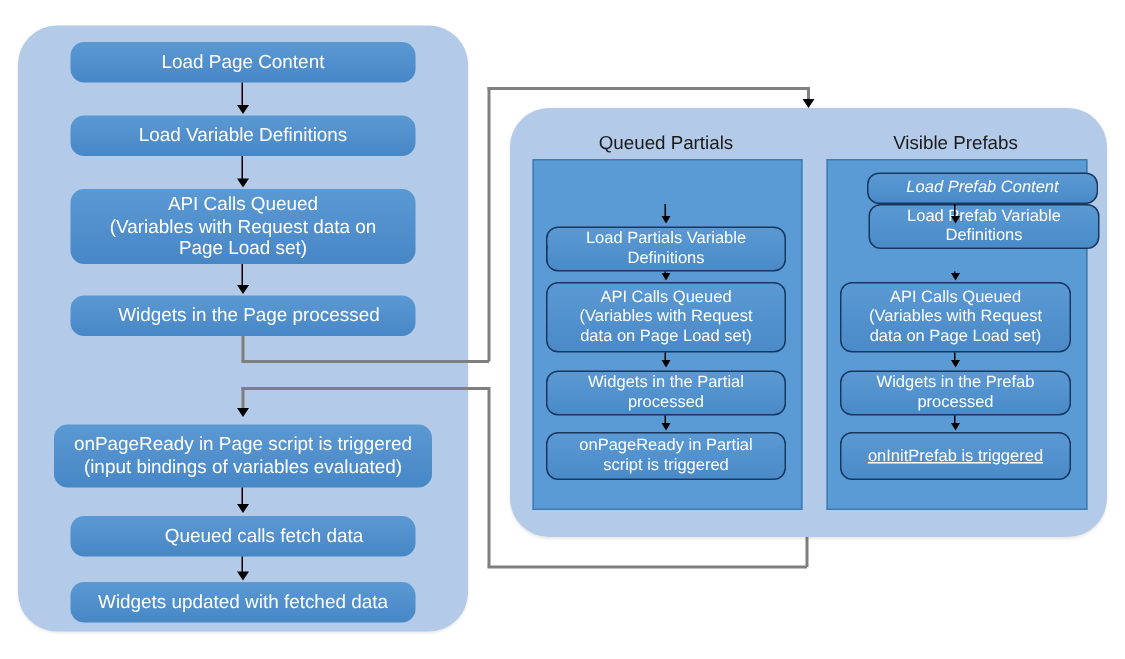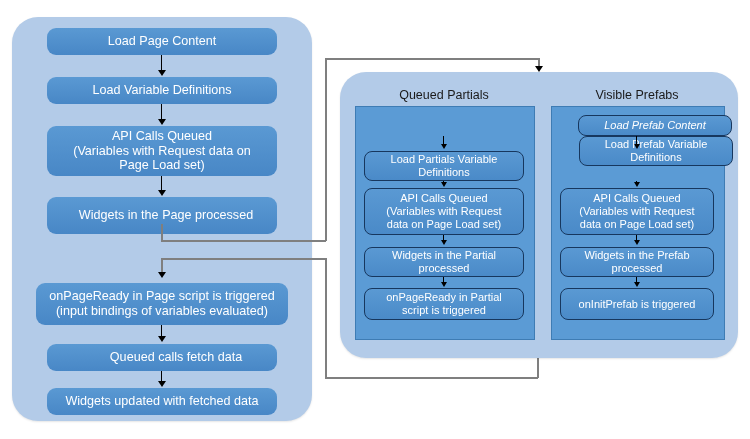--- a/index.html
+++ b/index.html
@@ -109,21 +109,21 @@
   <div class="outer-panel" id="page-panel"></div>
 
   <div class="box lvl1" style="left:47px; top:28px; width:230px; height:27px;">Load Page Content</div>
 
   <div class="box lvl1" style="left:47px; top:77px; width:230px; height:27px;">Load Variable Definitions</div>
 
   <div class="box lvl1" style="left: 47px; top: 126px; width: 230px; height: 50px; white-space: pre-line;">API Calls Queued
 (Variables with Request data on
 Page Load set)</div>
 
-  <div class="box lvl1" style="left:47px; top:197px; width:230px; height:37px;padding-left:12px;">Widgets in the Page processed</div>
+  <div class="box lvl1" style="left:47px; top:197px; width:230px; height:27px;padding-left:12px;">Widgets in the Page processed</div>
 
   <div class="box lvl1" style="left:36px; top:283px; width:252px; height:42px; white-space:pre-line;">onPageReady in Page script is triggered
 (input bindings of variables evaluated)</div>
 
   <div class="box lvl1" style="left:47px; top:344px; width:230px; height:27px;padding-left:32px;">Queued calls fetch data</div>
 
   <div class="box lvl1" style="left:47px; top:388px; width:230px; height:27px;">Widgets updated with fetched data</div>
 
   <div class="ln v" style="left:161px; top:55px;  height:16px;"></div>
   <div class="arrow-down" style="left:158px; top:70px;"></div>
@@ -187,21 +187,21 @@
   <div class="group-panel" id="prefabs-panel"></div>
 
   <div class="box lvl2" style="left:578px; top:115px; width:154px; height:21px;font-style:italic;">Load Prefab Content</div>
   <div class="box lvl2" style="left:560px; top:136px; width:154px; height:30px; white-space:pre-line;margin-left:19px;">Load Prefab Variable
 Definitions</div>
   <div class="box lvl2" style="left:560px; top:188px; width:154px; height:47px; white-space:pre-line;">API Calls Queued
 (Variables with Request
 data on Page Load set)</div>
   <div class="box lvl2" style="left:560px; top:247px; width:154px; height:30px; white-space:pre-line;">Widgets in the Prefab
 processed</div>
-  <div class="box lvl2" style="left:560px; top:288px; width:154px; height:32px;">onInitPrefab is triggered</div>
+  <div class="box lvl2" style="left:560px; top:288px; width:154px; height:32px;text-decoration:underline;">onInitPrefab is triggered</div>
 
   <div class="ln v" style="left:636px; top:136px; height:10px;"></div>
   <div class="arrow-down sm" style="left:634px; top:144px;"></div>
   <div class="ln v" style="left:636px; top:181px; height:3px;"></div>
   <div class="arrow-down sm" style="left:634px; top:182px;"></div>
   <div class="ln v" style="left:636px; top:235px; height:6px;"></div>
   <div class="arrow-down sm" style="left:634px; top:240px;"></div>
   <div class="ln v" style="left:636px; top:277px; height:6px;"></div>
   <div class="arrow-down sm" style="left:634px; top:282px;"></div>
 

